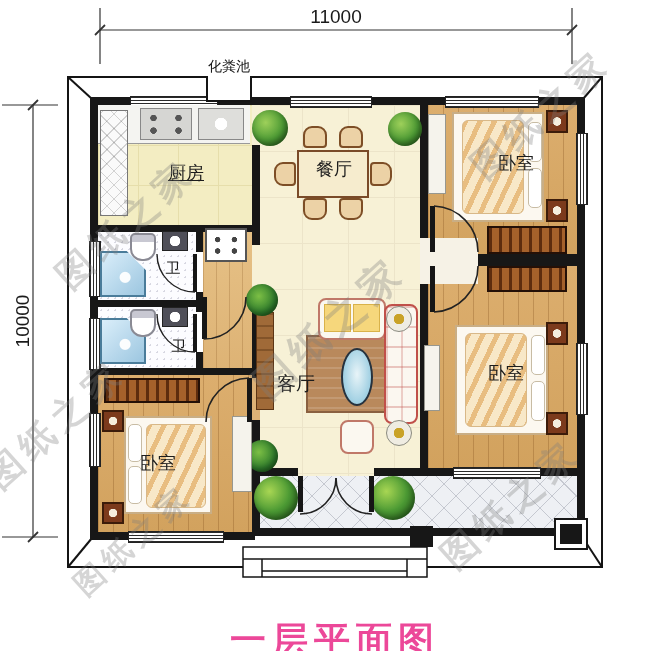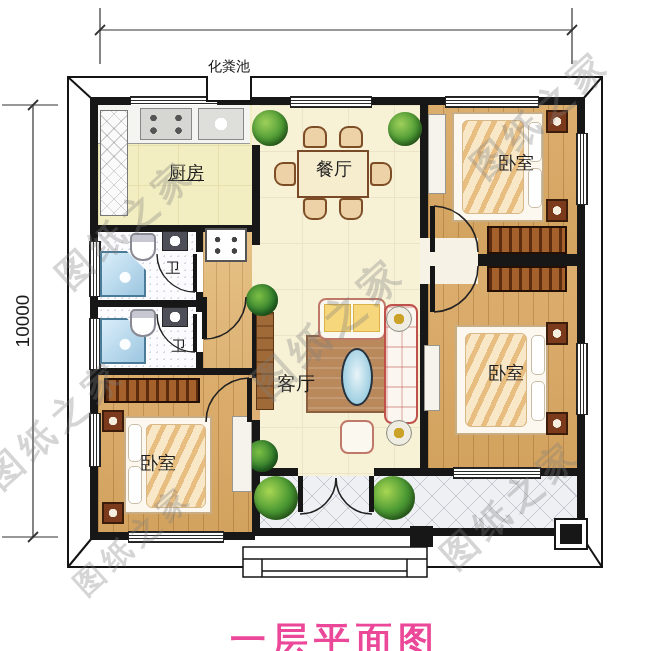--- a/index.html
+++ b/index.html
@@ -239,17 +239,18 @@
     </g>
   </svg>
 
   <span class="wm" style="left:40px;top:200px;">图纸之家</span>
   <span class="wm" style="left:235px;top:300px;font-size:40px;">图纸之家</span>
   <span class="wm" style="left:455px;top:90px;">图纸之家</span>
   <span class="wm" style="left:425px;top:480px;">图纸之家</span>
   <span class="wm" style="left:-30px;top:400px;">图纸之家</span>
   <span class="wm" style="left:60px;top:520px;font-size:30px;">图纸之家</span>
 
+  <div class="dim" style="left:280px;top:6px;width:112px;">11000</div>
   <div class="dim" style="left:-27px;top:310px;width:100px;transform:rotate(-90deg);">10000</div>
 
   <div class="abs" style="left:150px;top:616px;width:370px;text-align:center;font-size:36px;font-weight:600;letter-spacing:6px;color:#ec4899;z-index:5;">一层平面图</div>
 
 </div>
 
 </body></html>

